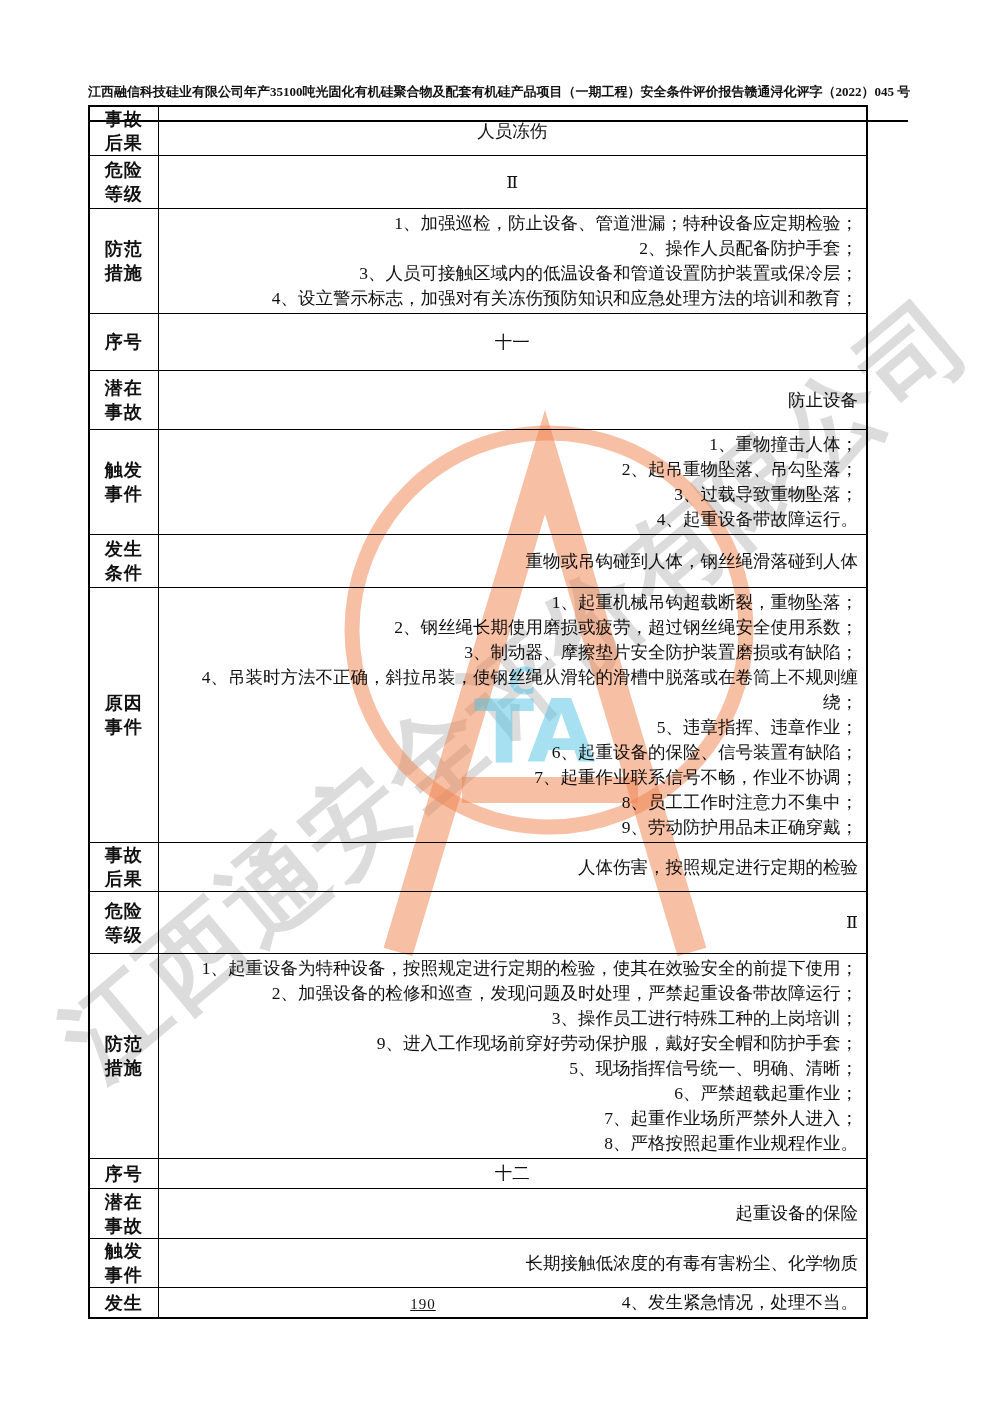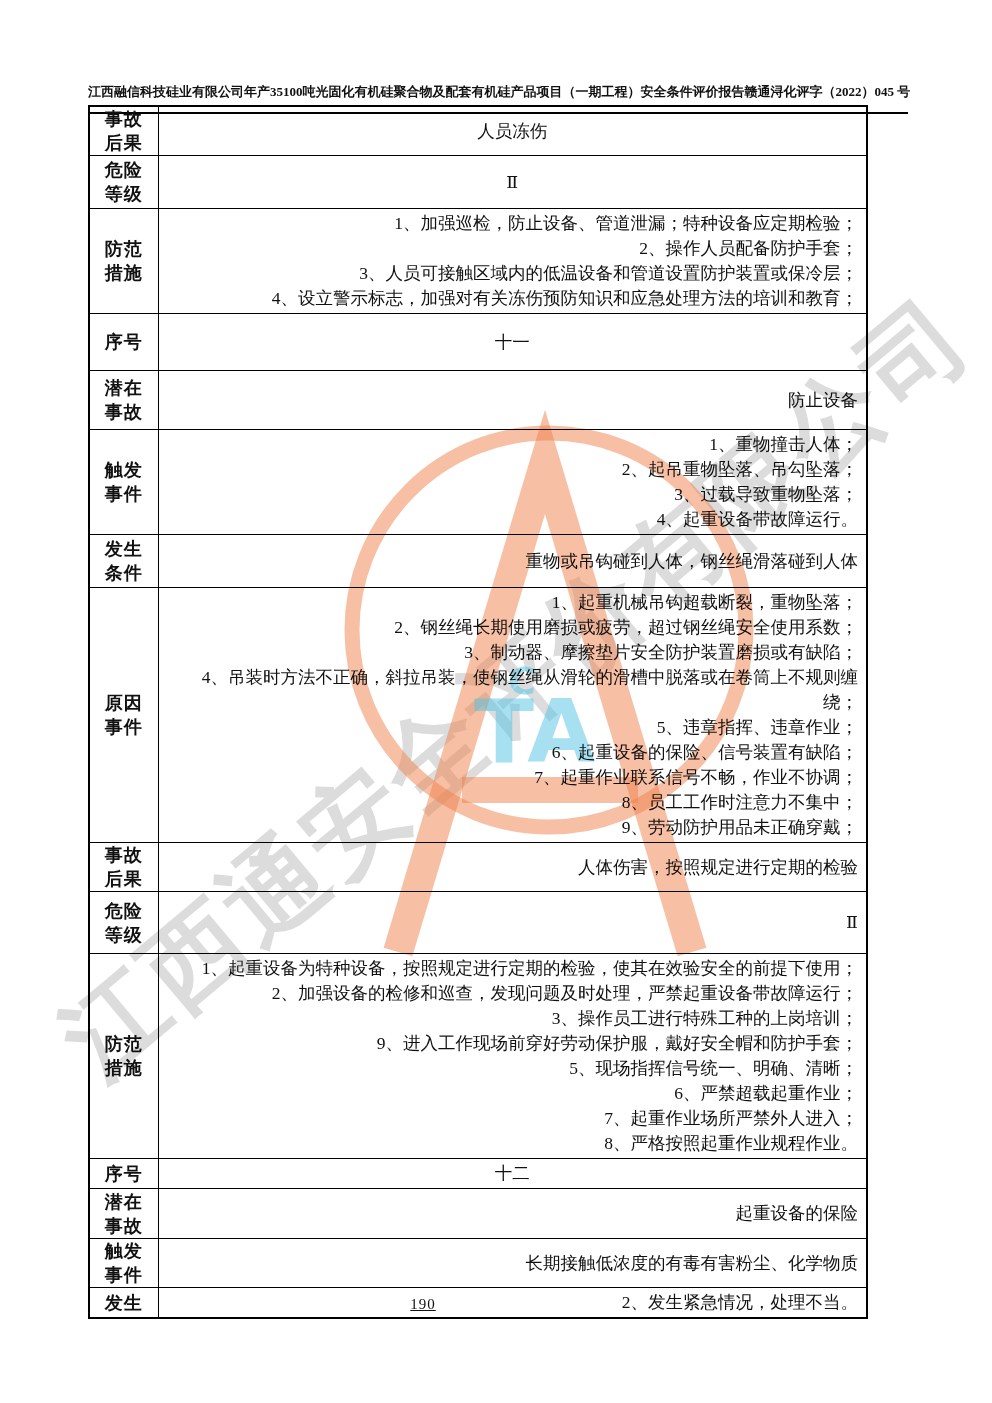--- a/index.html
+++ b/index.html
@@ -5,21 +5,21 @@
   html,body{margin:0;padding:0;}
   body{
     width:992px;height:1403px;position:relative;background:#ffffff;
     font-family:"Liberation Serif","DejaVu Serif",serif;color:#111;
     overflow:hidden;
   }
   
   .page-header{
     position:absolute;left:88px;top:82px;width:820px;height:19px;
     display:flex;justify-content:space-between;align-items:flex-end;
-    border-bottom:2px solid #000;padding-bottom:11px;
+    border-bottom:2px solid #000;padding-bottom:19px;
     font-size:13px;font-weight:bold;white-space:nowrap;
   }
   
   table.report{
     position:absolute;left:88px;top:105px;width:780px;
     border-collapse:collapse;table-layout:fixed;
   }
   table.report col.c-label{width:69px;}
   table.report th,table.report td{
     border:1px solid #000;vertical-align:middle;
@@ -174,21 +174,21 @@
 事故</th>
       <td>起重设备的保险</td>
     </tr>
     <tr>
       <th>触发
 事件</th>
       <td>长期接触低浓度的有毒有害粉尘、化学物质</td>
     </tr>
     <tr>
       <th>发生</th>
-      <td>2、发生紧急情况，处理不当。</td>
+      <td>4、发生紧急情况，处理不当。</td>
     </tr>
   </tbody>
 </table>
 
 <div class="page-footer">190</div>
 
 <div class="watermark">
   <div class="wm-diagonal">江西通安全评价有限公司</div>
   <svg class="wm-svg" width="992" height="1403" viewBox="0 0 992 1403">
     <circle cx="549" cy="630" r="197" fill="none" stroke="rgba(240,130,75,0.5)" stroke-width="15"></circle>

